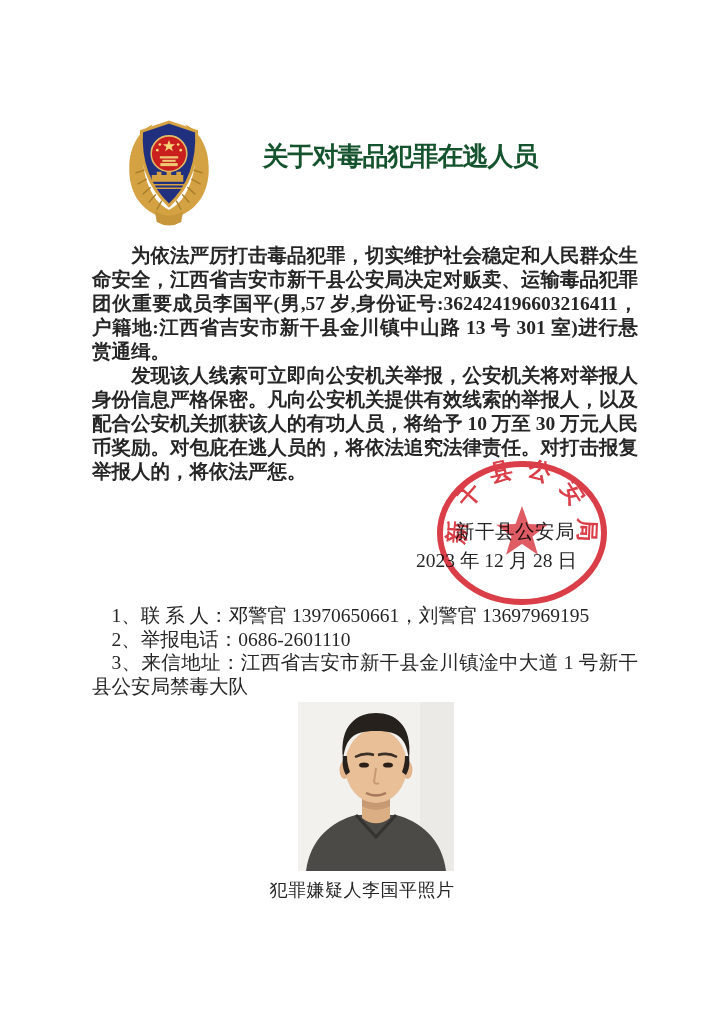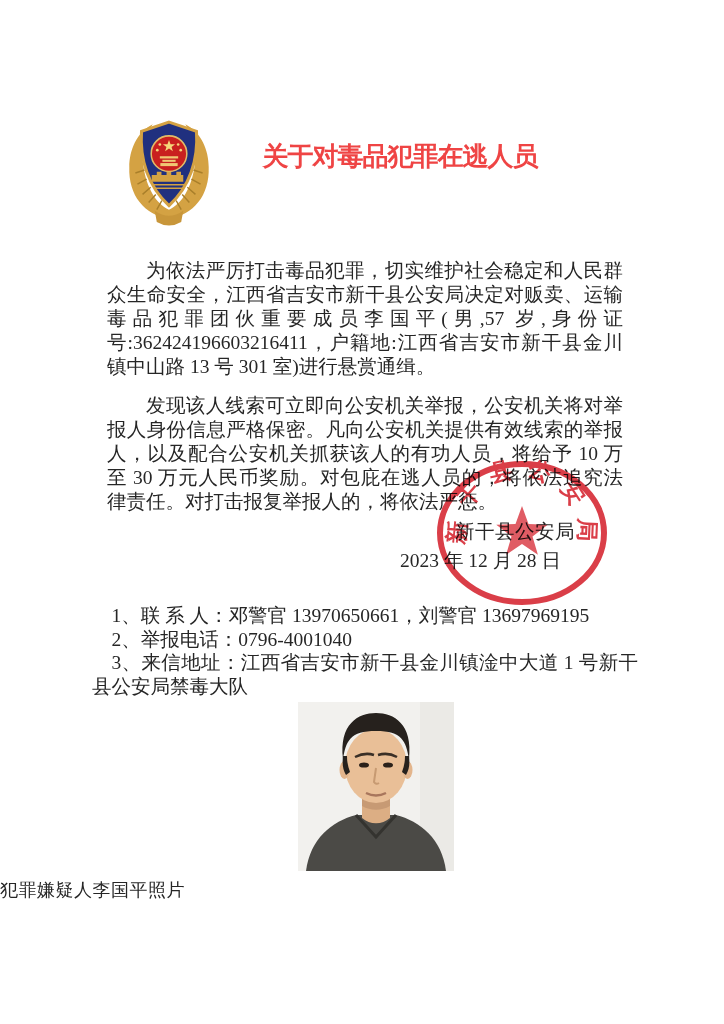--- a/index.html
+++ b/index.html
@@ -7,53 +7,53 @@
     position:relative;
     width:724px;height:1024px;
     background:#ffffff;
     overflow:hidden;
     font-family:"Liberation Serif","DejaVu Serif",serif;
     color:#262626;
   }
   .emblem{position:absolute;left:118px;top:114px;width:102px;height:114px;}
   .title-block{
     position:absolute;left:228px;top:136px;width:344px;
-    text-align:center;font-weight:bold;color:#ef4444;
+    text-align:center;font-weight:bold;color:#14532d;
     font-size:26px;line-height:41px;letter-spacing:-1px;
   }
   .body-text{
     position:absolute;left:92px;top:244px;width:546px;
     font-size:19.5px;line-height:24px;text-align:justify;
   }
-  .body-text p{margin:15px;text-indent:2em;}
+  .body-text p{margin:0;text-indent:2em;font-weight:bold;}
   .sig-agency{
     position:absolute;left:455px;top:518px;
     font-size:19.5px;letter-spacing:0.5px;white-space:nowrap;z-index:1;
   }
   .sig-date{
-    position:absolute;left:400px;top:547px;
+    position:absolute;left:416px;top:547px;
     font-size:19.5px;white-space:nowrap;z-index:1;
   }
   .seal{
     position:absolute;left:432px;top:458px;width:180px;height:150px;
     z-index:2;mix-blend-mode:multiply;opacity:0.88;pointer-events:none;
   }
   .seal svg{overflow:visible;}
   .contacts{
     position:absolute;left:92px;top:604px;width:546px;
     font-size:19.5px;line-height:23.5px;text-align:justify;
   }
   .contacts .contact-item{text-indent:1em;}
   .photo-frame{
     position:absolute;left:298px;top:702px;width:156px;height:169px;
     background:#f2f1ee;
   }
   .photo-caption{
     position:absolute;left:0;top:878px;width:724px;
-    text-align:left;font-size:18px;letter-spacing:0.5px;
+    text-align:center;font-size:18px;letter-spacing:0.5px;
   }
 </style>
 </head>
 <body>
 
 <div class="page">
 
   <div class="emblem">
     <svg viewBox="0 0 100 112" width="102" height="114" aria-hidden="true">
 
@@ -100,21 +100,21 @@
       <ellipse cx="90" cy="75" rx="82" ry="69" fill="none" stroke="#d5232e" stroke-width="6"></ellipse>
       <polygon points="90,48 96.5,66.1 115.7,66.7 100.5,78.4 105.9,96.8 90,86 74.1,96.8 79.5,78.4 64.3,66.7 83.5,66.1" fill="#d5232e" opacity="0.85"></polygon>
       <text font-size="23" fill="#d5232e" letter-spacing="12" font-weight="bold" font-family="Liberation Serif, DejaVu Serif, serif">
         <textPath href="#sealArc" startOffset="8">新干县公安局</textPath>
       </text>
     </svg>
   </div>
 
   <div class="contacts">
     <div class="contact-item">1、联 系 人：邓警官 13970650661，刘警官 13697969195</div>
-    <div class="contact-item">2、举报电话：0796-4001040</div>
+    <div class="contact-item">2、举报电话：0686-2601110</div>
     <div class="contact-item">3、来信地址：江西省吉安市新干县金川镇淦中大道 1 号新干县公安局禁毒大队</div>
   </div>
 
   <div class="photo-frame">
     <svg viewBox="0 0 156 169" width="156" height="169" aria-hidden="true">
       <rect width="156" height="169" fill="#f2f1ee"></rect>
       <rect x="122" width="34" height="169" fill="#ebeae6"></rect>
 
       <path d="M8,169 C12,137 34,119 58,113 L98,113 C122,119 144,137 148,169 Z" fill="#4b4a46"></path>
       <path d="M58,113 L78,135 L98,113" stroke="#34332f" stroke-width="3" fill="none"></path>

